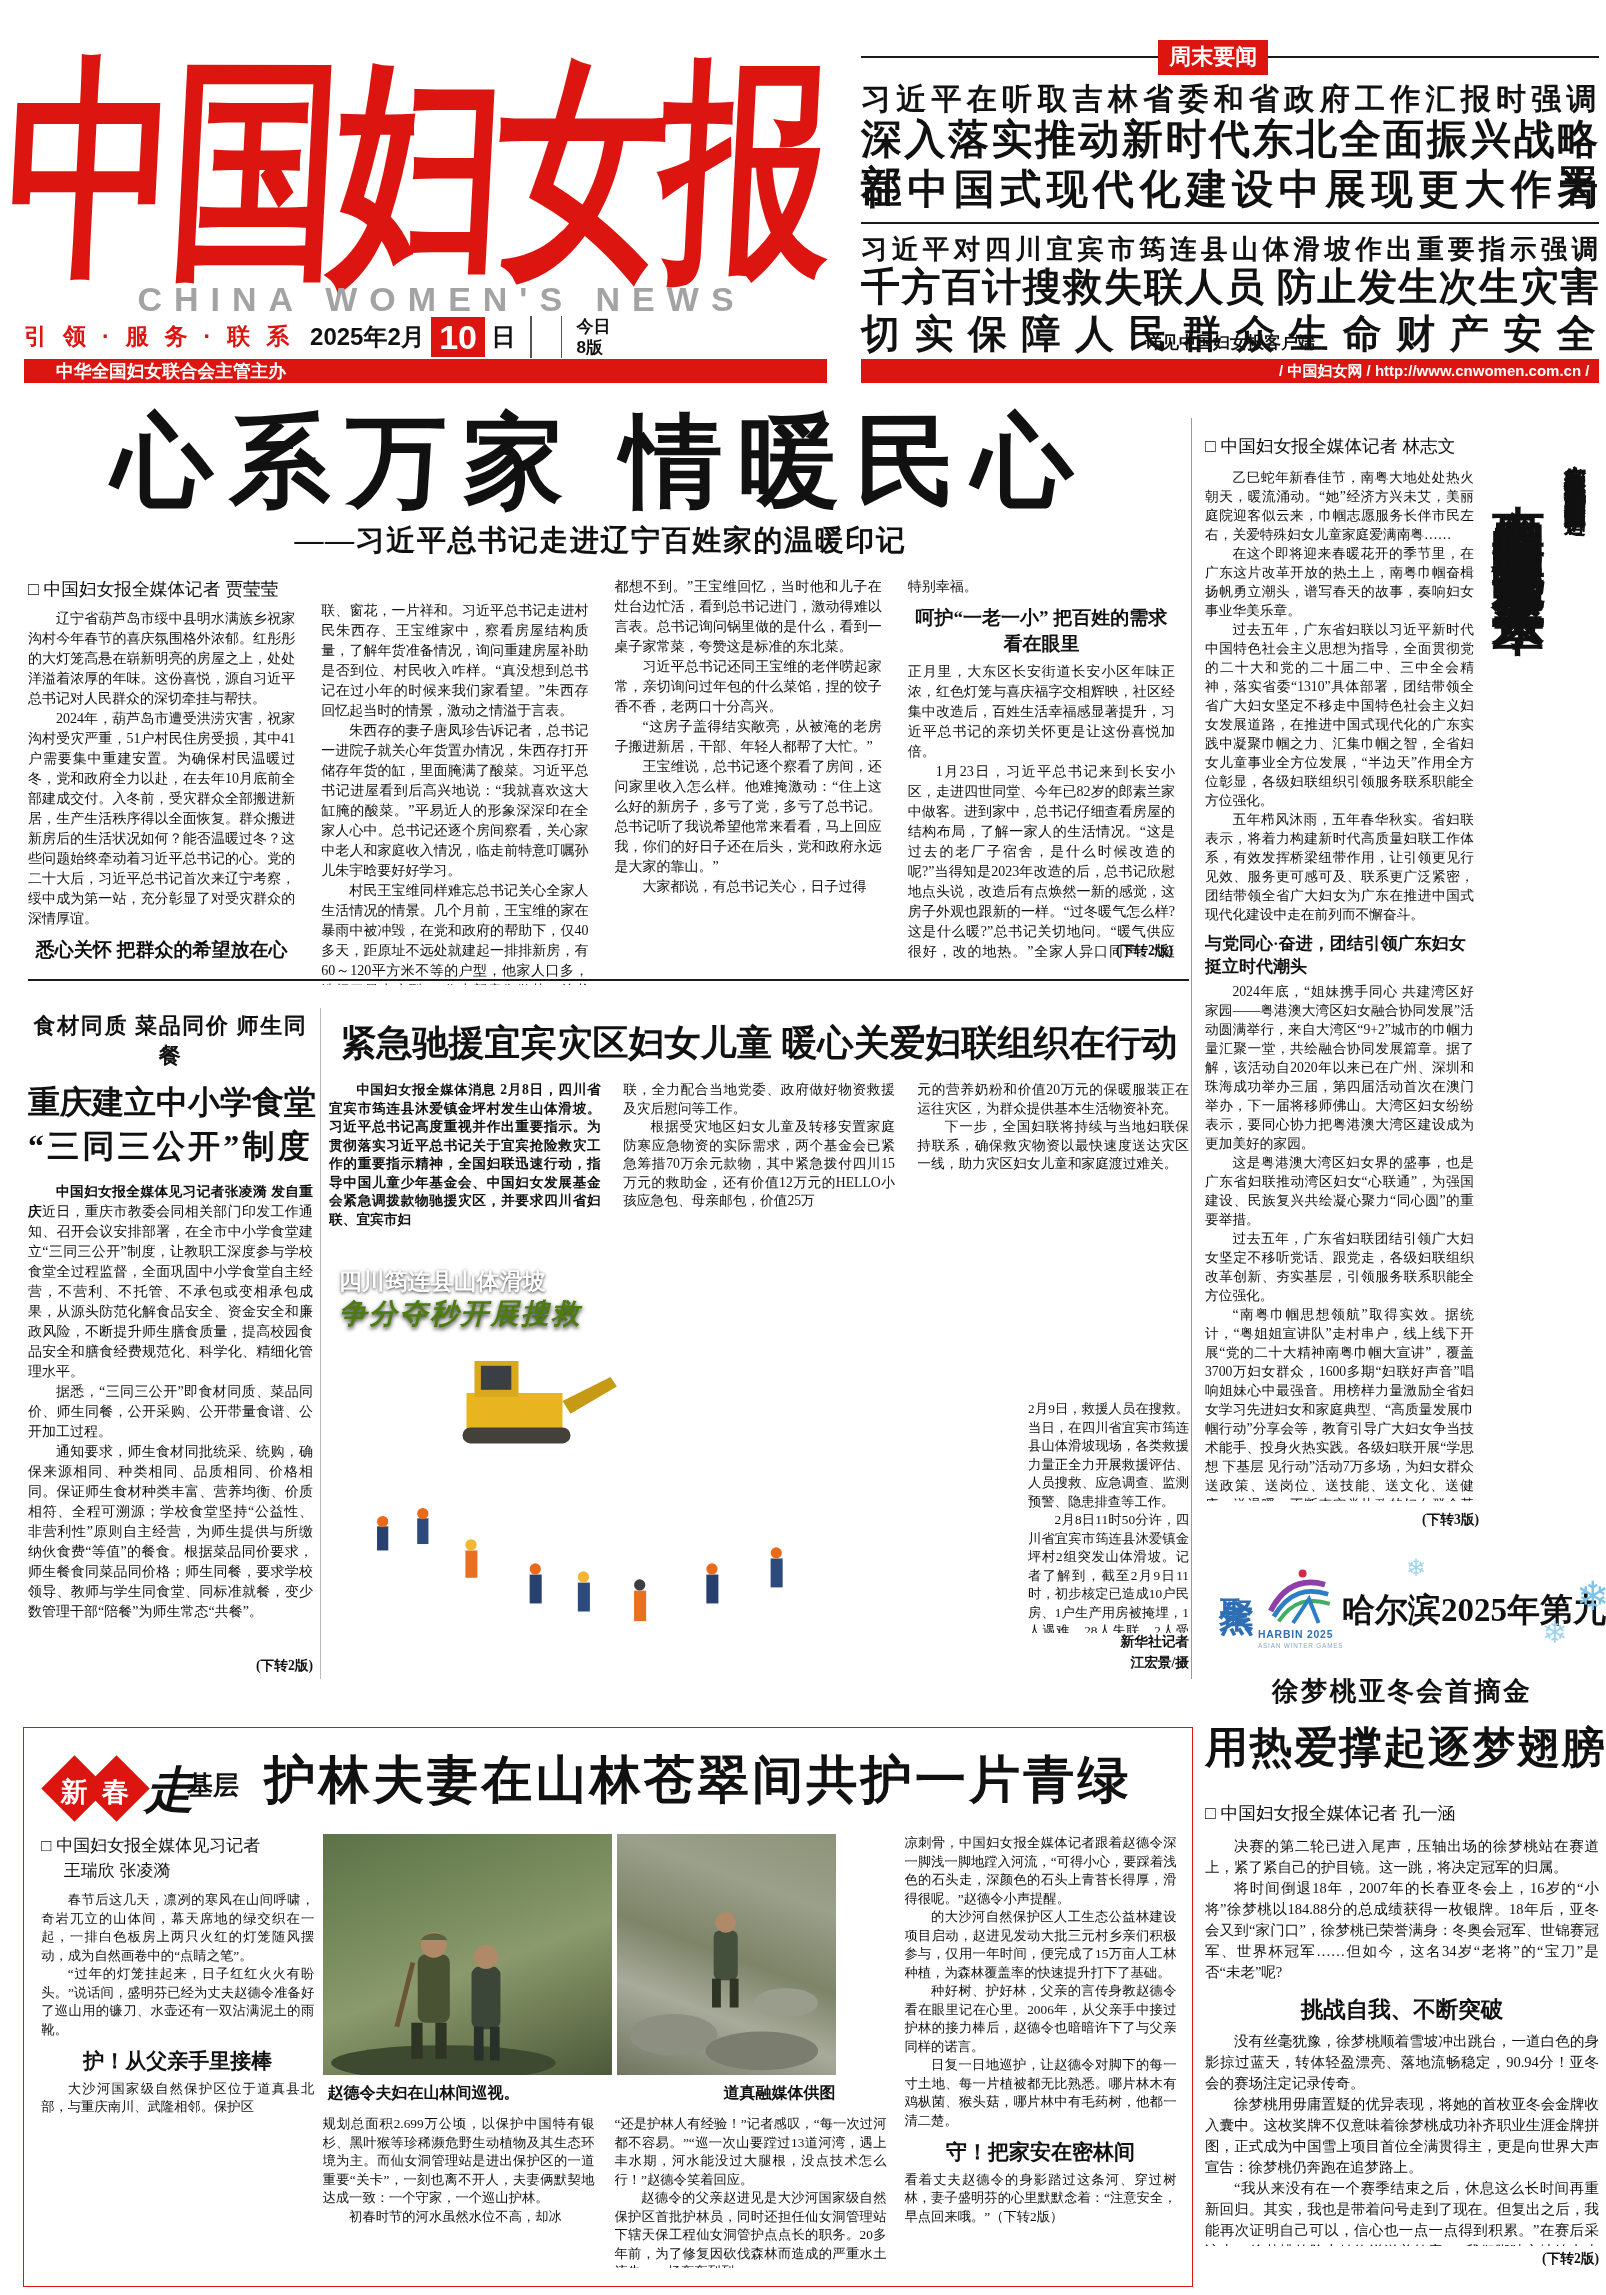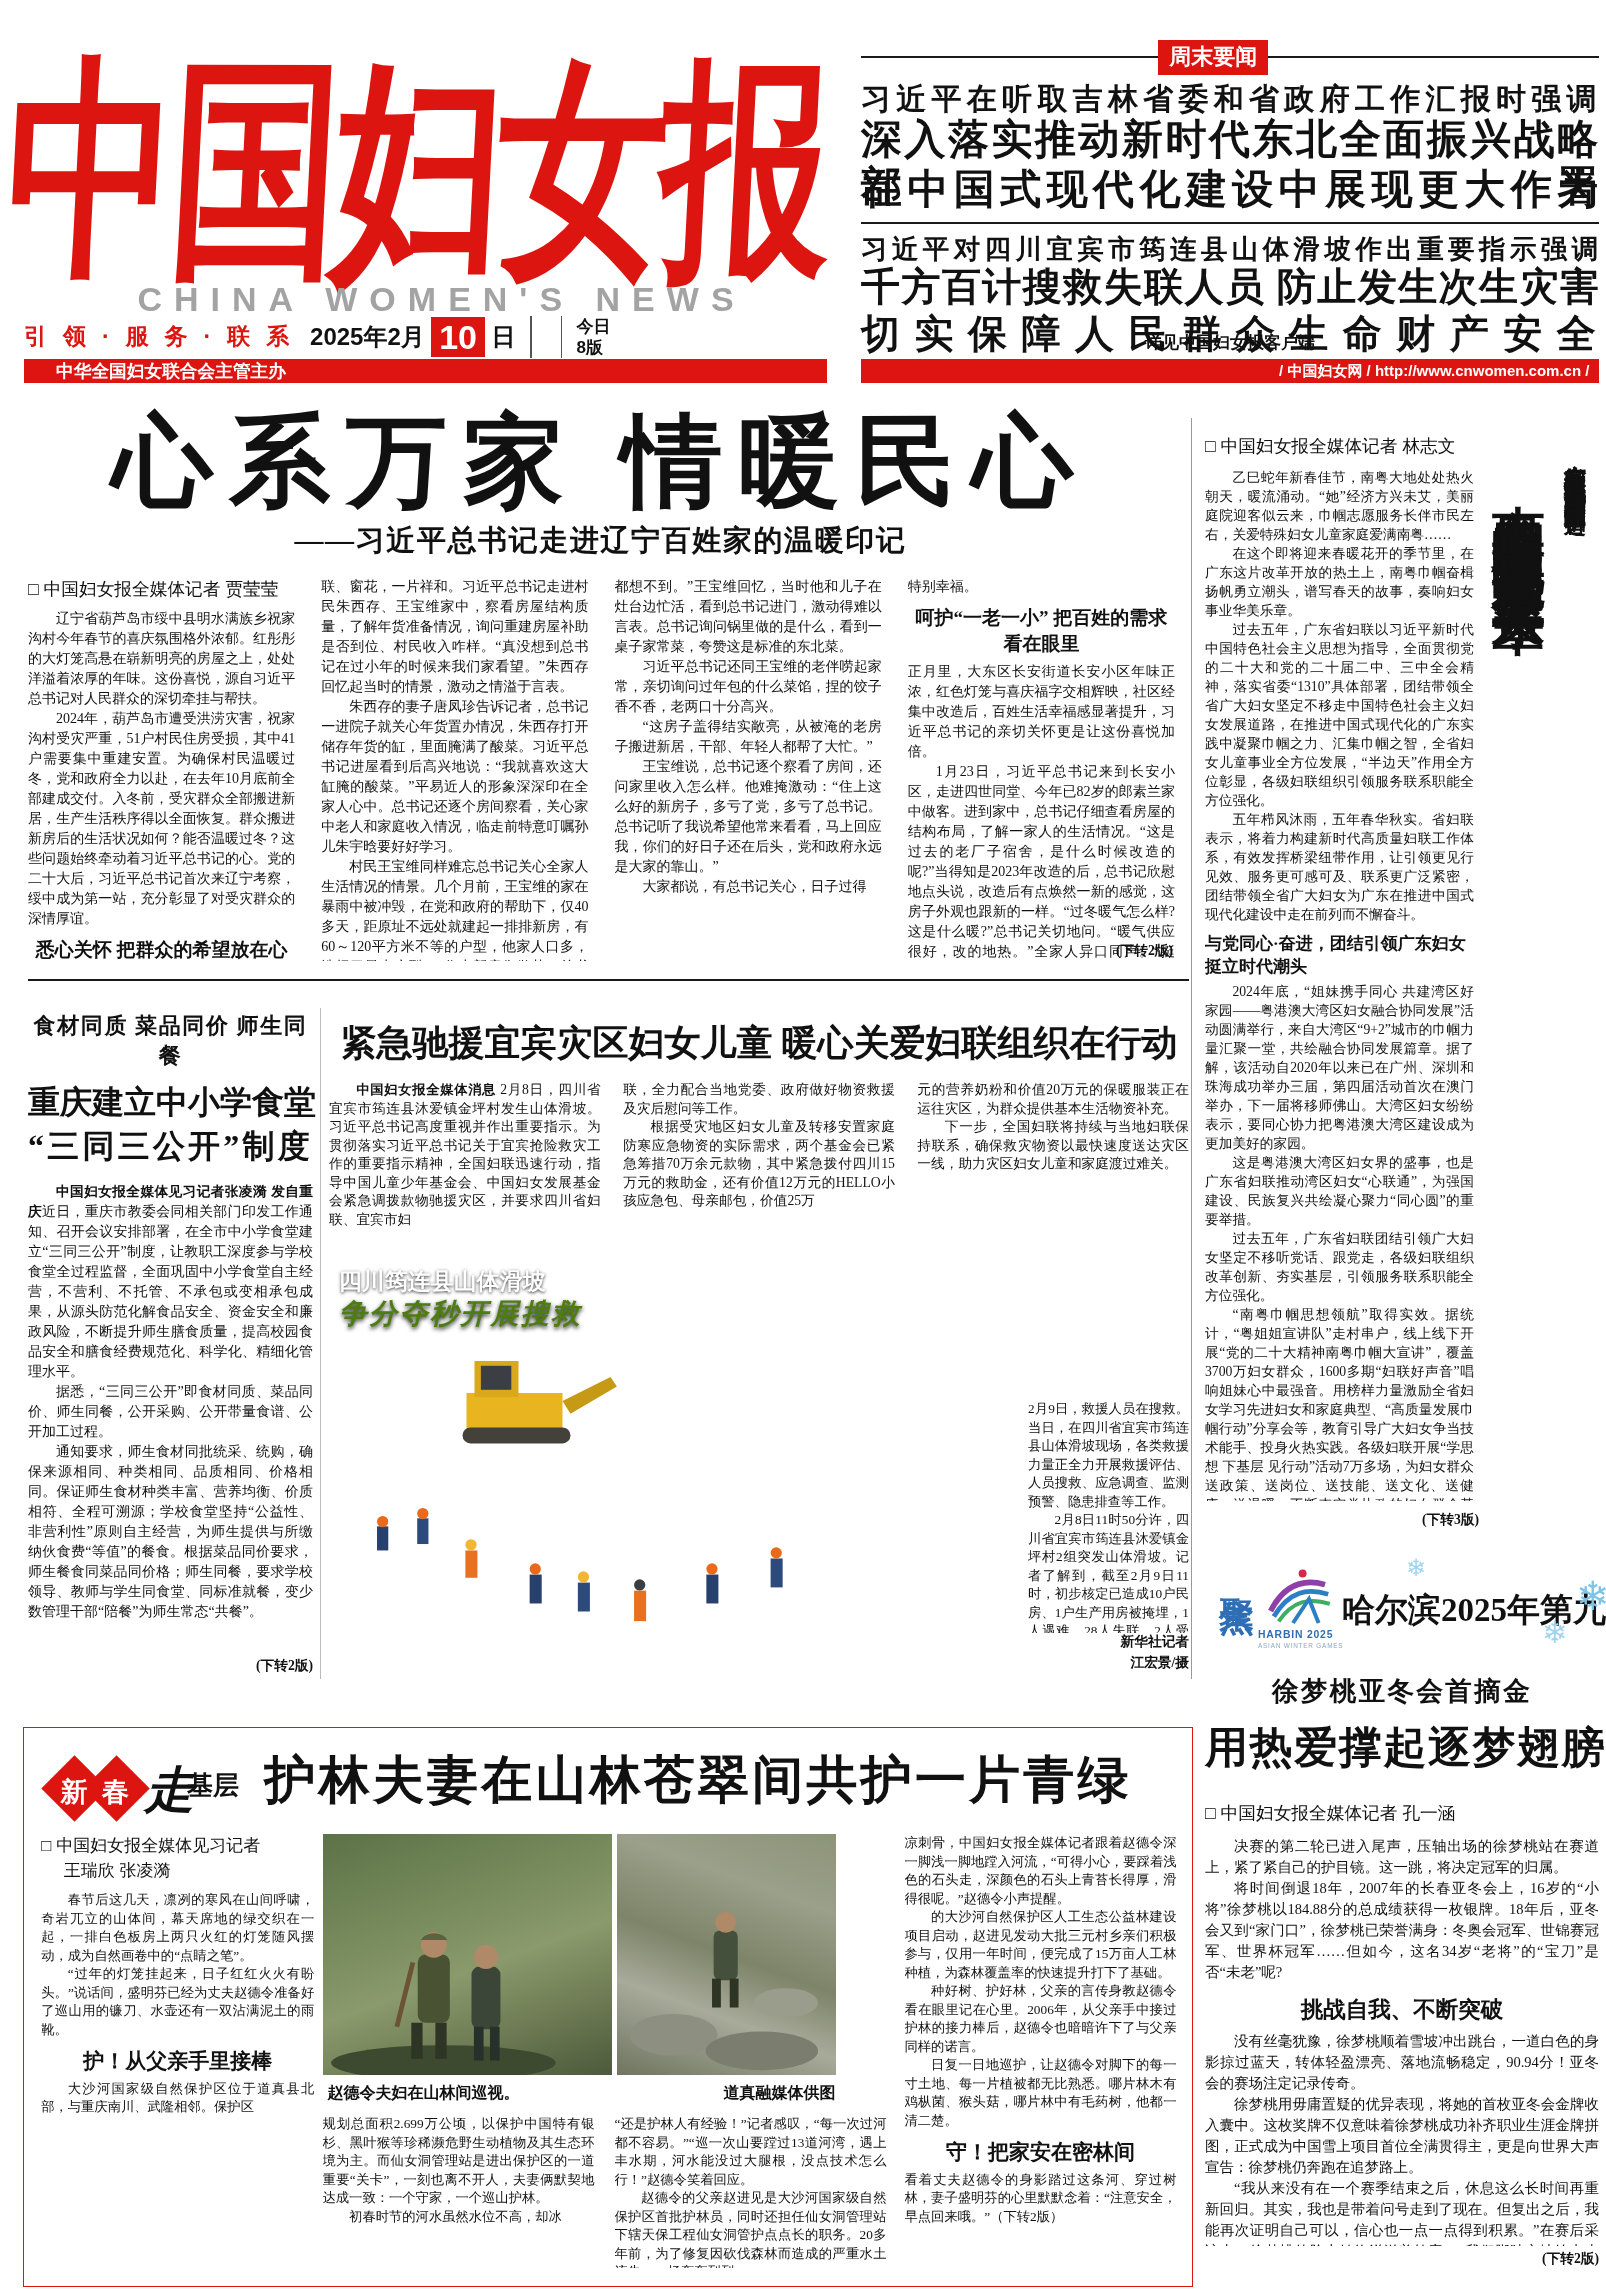--- a/index.html
+++ b/index.html
@@ -68,21 +68,21 @@
   <div class="abs" style="left:28px;top:577px;width:1147px;height:384px;display:flex;gap:26px;">
     <div class="clip" style="width:268px;height:384px;">
       <div class="byline sans" style="margin-bottom:8px;">□ 中国妇女报全媒体记者 贾莹莹</div>
       <div class="bodytext j">
           <p class="para">辽宁省葫芦岛市绥中县明水满族乡祝家沟村今年春节的喜庆氛围格外浓郁。红彤彤的大灯笼高悬在崭新明亮的房屋之上，处处洋溢着浓厚的年味。这份喜悦，源自习近平总书记对人民群众的深切牵挂与帮扶。</p>
           <p class="para">2024年，葫芦岛市遭受洪涝灾害，祝家沟村受灾严重，51户村民住房受损，其中41户需要集中重建安置。为确保村民温暖过冬，党和政府全力以赴，在去年10月底前全部建成交付。入冬前，受灾群众全部搬进新居，生产生活秩序得以全面恢复。群众搬进新房后的生活状况如何？能否温暖过冬？这些问题始终牵动着习近平总书记的心。党的二十大后，习近平总书记首次来辽宁考察，绥中成为第一站，充分彰显了对受灾群众的深情厚谊。</p>
         </div>
       <div class="colhead">悉心关怀 把群众的希望放在心上</div>
 
     </div>
-    <div class="clip cont" style="width:268px;height:384px;">
+    <div class="clip cont" style="width:268px;height:384px;margin-top:24px;">
       <div class="bodytext j">
           <p class="para">联、窗花，一片祥和。习近平总书记走进村民朱西存、王宝维家中，察看房屋结构质量，了解年货准备情况，询问重建房屋补助是否到位、村民收入咋样。“真没想到总书记在过小年的时候来我们家看望。”朱西存回忆起当时的情景，激动之情溢于言表。</p>
           <p class="para">朱西存的妻子唐凤珍告诉记者，总书记一进院子就关心年货置办情况，朱西存打开储存年货的缸，里面腌满了酸菜。习近平总书记进屋看到后高兴地说：“我就喜欢这大缸腌的酸菜。”平易近人的形象深深印在全家人心中。总书记还逐个房间察看，关心家中老人和家庭收入情况，临走前特意叮嘱孙儿朱宇晗要好好学习。</p>
           <p class="para">村民王宝维同样难忘总书记关心全家人生活情况的情景。几个月前，王宝维的家在暴雨中被冲毁，在党和政府的帮助下，仅40多天，距原址不远处就建起一排排新房，有60～120平方米不等的户型，他家人口多，选择了最大户型。“住上新房像做梦，总书记来新房做客，更是做梦</p>
         </div>
     </div>
     <div class="clip cont" style="width:268px;height:384px;">
       <div class="bodytext j">
           <p class="para">都想不到。”王宝维回忆，当时他和儿子在灶台边忙活，看到总书记进门，激动得难以言表。总书记询问锅里做的是什么，看到一桌子家常菜，夸赞这是标准的东北菜。</p>
           <p class="para">习近平总书记还同王宝维的老伴唠起家常，亲切询问过年包的什么菜馅，捏的饺子香不香，老两口十分高兴。</p>
@@ -138,21 +138,21 @@
       <div>
           <p class="para">据悉，“三同三公开”即食材同质、菜品同价、师生同餐，公开采购、公开带量食谱、公开加工过程。</p>
           <p class="para">通知要求，师生食材同批统采、统购，确保来源相同、种类相同、品质相同、价格相同。保证师生食材种类丰富、营养均衡、价质相符、全程可溯源；学校食堂坚持“公益性、非营利性”原则自主经营，为师生提供与所缴纳伙食费“等值”的餐食。根据菜品同价要求，师生餐食同菜品同价格；师生同餐，要求学校领导、教师与学生同食堂、同标准就餐，变少数管理干部“陪餐”为师生常态“共餐”。</p>
         </div>
     </div>
     <div class="jump serif" style="font-weight:bold;margin-top:3.2px;">(下转2版)</div>
   </div>
 
   <div class="abs serif" style="left:329px;top:1019px;width:860px;text-align:center;font-size:36px;font-weight:900;white-space:nowrap;">紧急驰援宜宾灾区妇女儿童 暖心关爱妇联组织在行动</div>
   <div class="abs" style="left:329px;top:1081px;width:860px;height:167px;display:flex;gap:22.5px;">
-    <div class="clip" style="width:272px;height:167px;">
+    <div class="clip" style="width:272px;height:167px;font-weight:bold;">
       <div class="bodytext j" style="font-size:13.7px;line-height:18.5px;">
         <p class="para"><b class="sans" style="font-size:13.3px;">中国妇女报全媒体消息</b><span> 2月8日，四川省宜宾市筠连县沐爱镇金坪村发生山体滑坡。习近平总书记高度重视并作出重要指示。为贯彻落实习近平总书记关于宜宾抢险救灾工作的重要指示精神，全国妇联迅速行动，指导中国儿童少年基金会、中国妇女发展基金会紧急调拨款物驰援灾区，并要求四川省妇联、宜宾市妇</span></p>
       </div>
     </div>
     <div class="clip cont" style="width:272px;height:167px;">
       <div class="bodytext j" style="font-size:13.7px;line-height:18.5px;">
           <p class="para">联，全力配合当地党委、政府做好物资救援及灾后慰问等工作。</p>
           <p class="para">根据受灾地区妇女儿童及转移安置家庭防寒应急物资的实际需求，两个基金会已紧急筹措70万余元款物，其中紧急拨付四川15万元的救助金，还有价值12万元的HELLO小孩应急包、母亲邮包，价值25万</p>
         </div>
     </div>

